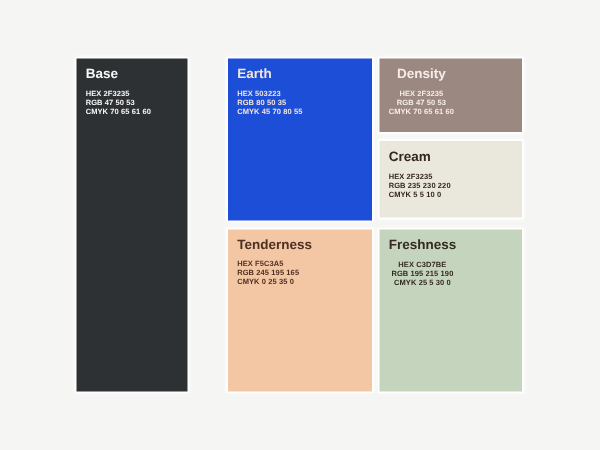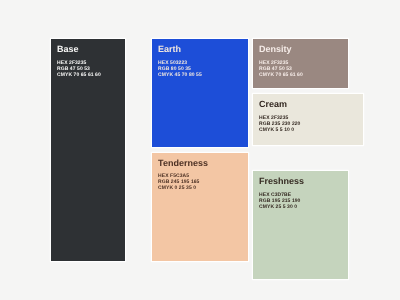--- a/index.html
+++ b/index.html
@@ -5,23 +5,23 @@
   html,body{margin:0;padding:0;}
   body{width:400px;height:300px;background:#f5f5f4;font-family:"Liberation Sans",sans-serif;overflow:hidden;-webkit-font-smoothing:antialiased;text-rendering:geometricPrecision;}
   .board{position:absolute;left:51px;top:39px;width:297px;height:222px;}
   .card{position:absolute;box-shadow:0 0 0 1px #ffffff, 0 0 3px 1.1px rgba(255,255,255,1);}
   .card .name{font-weight:700;font-size:9px;line-height:9px;letter-spacing:0;}
   .card .meta{font-size:5px;font-weight:700;line-height:5.9px;letter-spacing:.07px;margin-top:6.5px;}
   .pad{position:absolute;left:6.1px;top:6.4px;transform:translateZ(0);}
   #c-base{left:0;top:0;width:74px;height:221.5px;background:#2e3134;}
   #c-earth{left:101px;top:0;width:96px;height:107.5px;background:#503223;}
   #c-tender{left:101px;top:113.5px;width:96px;height:108px;background:#f3c6a4;}
-  #c-density{left:202px;top:0;width:95px;height:49px;background:#9a8881;}
+  #c-density{left:202px;top:0;width:95px;height:49px;background:#9a8881;text-align:center;}
   #c-cream{left:202px;top:55px;width:95px;height:51px;background:#eae7dc;}
-  #c-fresh{left:202px;top:132px;width:95px;height:107.5px;background:#c5d4bd;}
+  #c-fresh{left:202px;top:114px;width:95px;height:107.5px;background:#c5d4bd;text-align:center;}
 </style>
 </head>
 <body style="background: rgb(245, 245, 244);">
 
 <div class="board">
   <div class="card" id="c-base" style="background: rgb(46, 49, 52); color: rgb(247, 247, 246);">
     <div class="pad">
       <div class="name">Base</div>
       <div class="meta">
         <div class="row">HEX 2F3235</div>
@@ -43,21 +43,21 @@
   <div class="card" id="c-density" style="background: rgb(154, 136, 129); color: rgb(246, 236, 232);">
     <div class="pad">
       <div class="name">Density</div>
       <div class="meta">
         <div class="row">HEX 2F3235</div>
         <div class="row">RGB 47 50 53</div>
         <div class="row">CMYK 70 65 61 60</div>
       </div>
     </div>
   </div>
-  <div class="card" id="c-cream" style="background: rgb(234, 231, 220); color: rgb(51, 40, 33); padding-left: 15px;">
+  <div class="card" id="c-cream" style="background: rgb(234, 231, 220); color: rgb(51, 40, 33);">
     <div class="pad">
       <div class="name">Cream</div>
       <div class="meta">
         <div class="row">HEX 2F3235</div>
         <div class="row">RGB 235 230 220</div>
         <div class="row">CMYK 5 5 10 0</div>
       </div>
     </div>
   </div>
   <div class="card" id="c-tender" style="background: rgb(243, 198, 164); color: rgb(77, 49, 36);">

